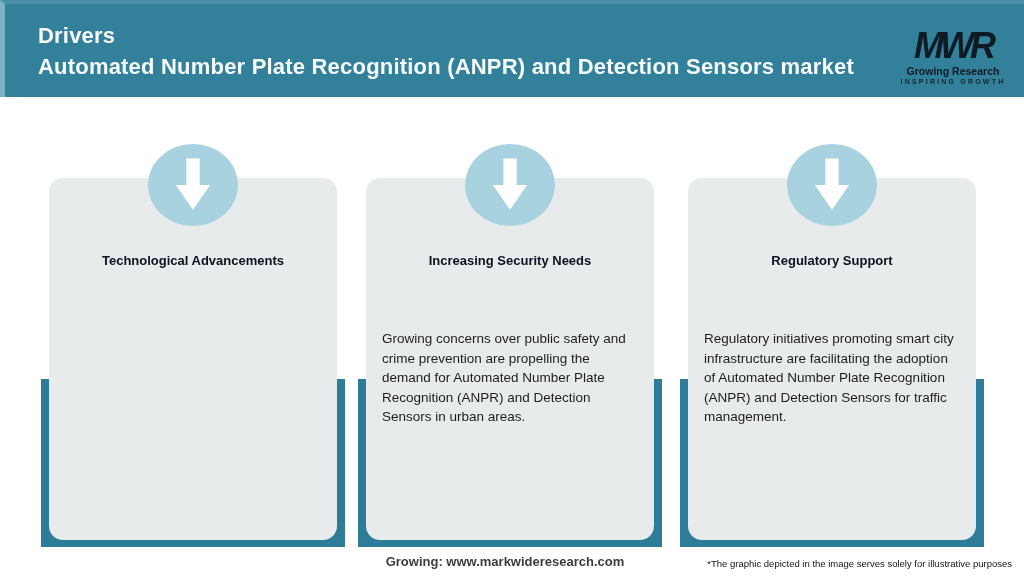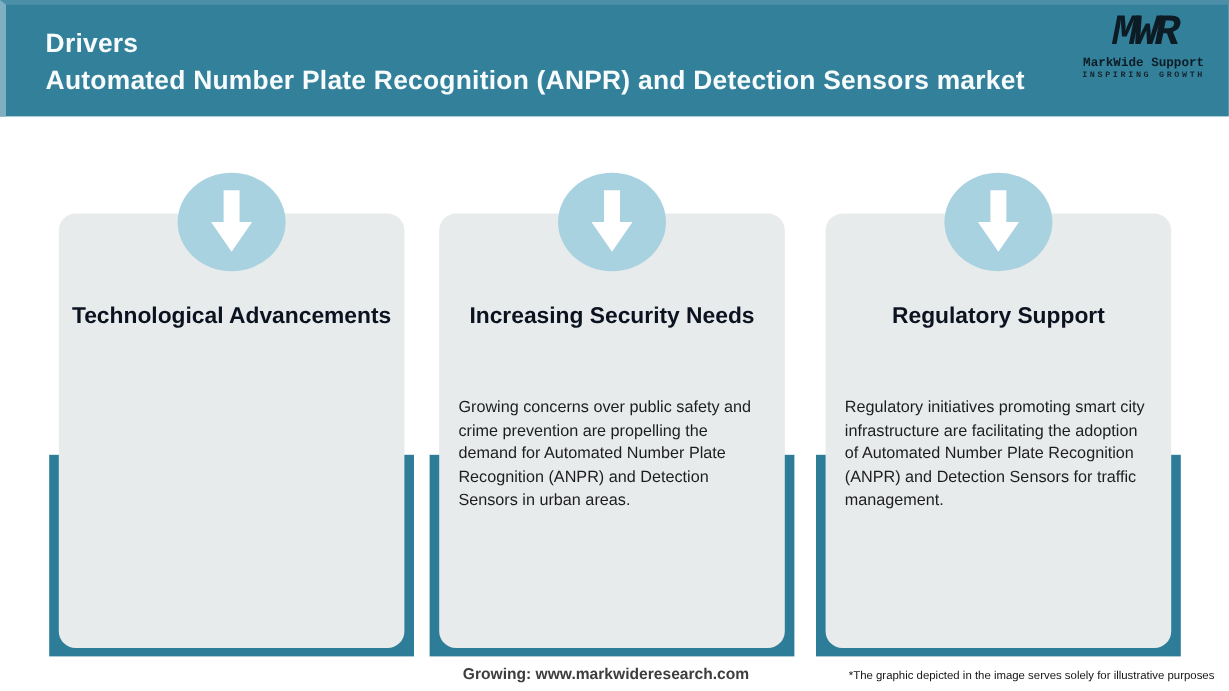--- a/index.html
+++ b/index.html
@@ -28,25 +28,24 @@
     font-size: 22px;
     font-weight: bold;
     line-height: 31px;
     letter-spacing: 0.2px;
   }
   .page-title span { display: block; }
 
   
   .logo {
     position: absolute;
-    right: 16px; top: 6px;
+    right: 16px; top: 24px;
     width: 110px;
     text-align: center;
     color: #0d1b24;
-    font-family: Liberation Mono, monospace;
   }
   .logo .monogram {
     font-size: 36px;
     font-weight: bold;
     font-style: italic;
     letter-spacing: -4px;
     line-height: 36px;
     color: #0d1b24;
   }
   .logo .name {
@@ -93,21 +92,21 @@
     align-items: center;
     justify-content: center;
   }
   .circle svg { display: block; margin-top: 2px; }
 
   .card-title {
     position: absolute;
     top: 75px;
     left: 0; right: 0;
     text-align: center;
-    font-size: 19px;
+    font-size: 13px;
     font-weight: bold;
     color: #0b1320;
   }
   .card-body {
     position: absolute;
     top: 151px;
     left: 16px;
     right: 14px;
     font-size: 13.5px;
     line-height: 19.5px;
@@ -137,21 +136,21 @@
 </head>
 <body>
 
 <div class="header">
   <div class="page-title">
     <span>Drivers</span>
     <span>Automated Number Plate Recognition (ANPR) and Detection Sensors market</span>
   </div>
   <div class="logo">
     <div class="monogram">MWR</div>
-    <div class="name">MarkWide Support</div>
+    <div class="name">Growing Research</div>
     <div class="tagline">INSPIRING GROWTH</div>
   </div>
 </div>
 
 <div class="band" style="left:41px"></div>
 <div class="band" style="left:358px"></div>
 <div class="band" style="left:680px"></div>
 
 <div class="card" style="left:49px">
   <div class="card-title">Technological Advancements</div>

